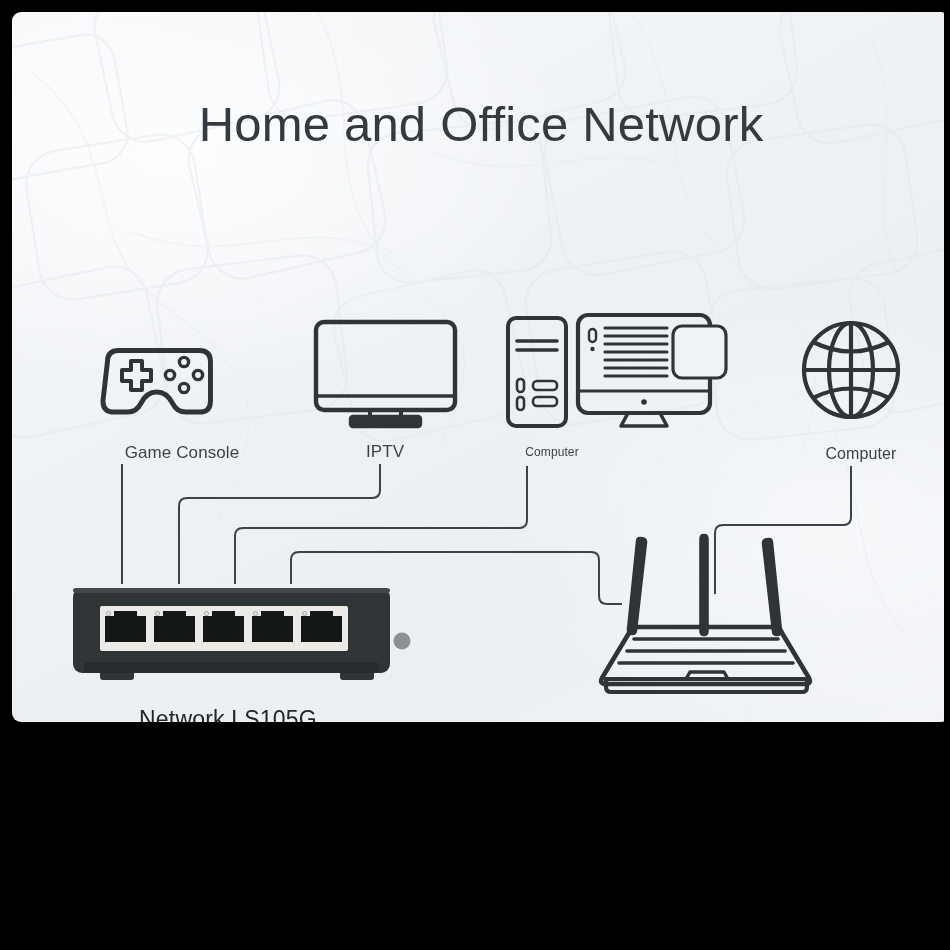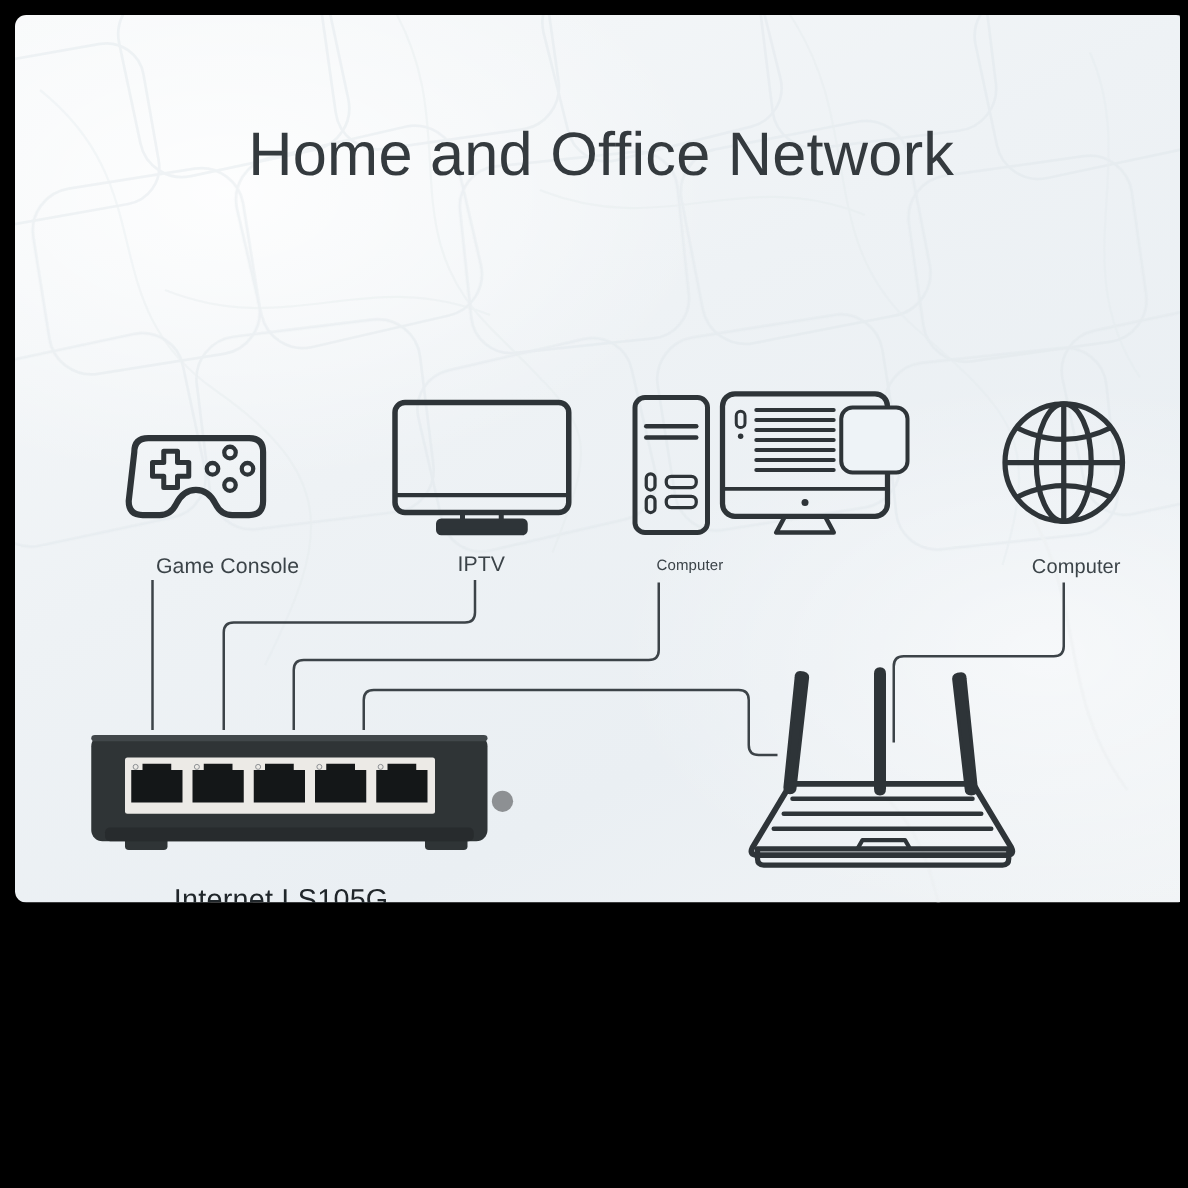--- a/index.html
+++ b/index.html
@@ -270,16 +270,16 @@
         <path d="M674 667 l4 -7 h34 l4 7" stroke-width="3.4"></path>
       </g>
 
     </svg>
 
     <div class="label" style="left:142px; top:431px;margin-left:28px;">Game Console</div>
     <div class="label" style="left:373px; top:430px;text-align:center;">IPTV</div>
     <div class="label" style="left:540px; top:433px; font-size:12px;">Computer</div>
     <div class="label" style="left:849px; top:433px; font-size:16px;">Computer</div>
 
-    <div id="device-label">Internet LS105G</div>
+    <div id="device-label">Network LS105G</div>
 
   </div>
 </div>
 
 </body></html>

